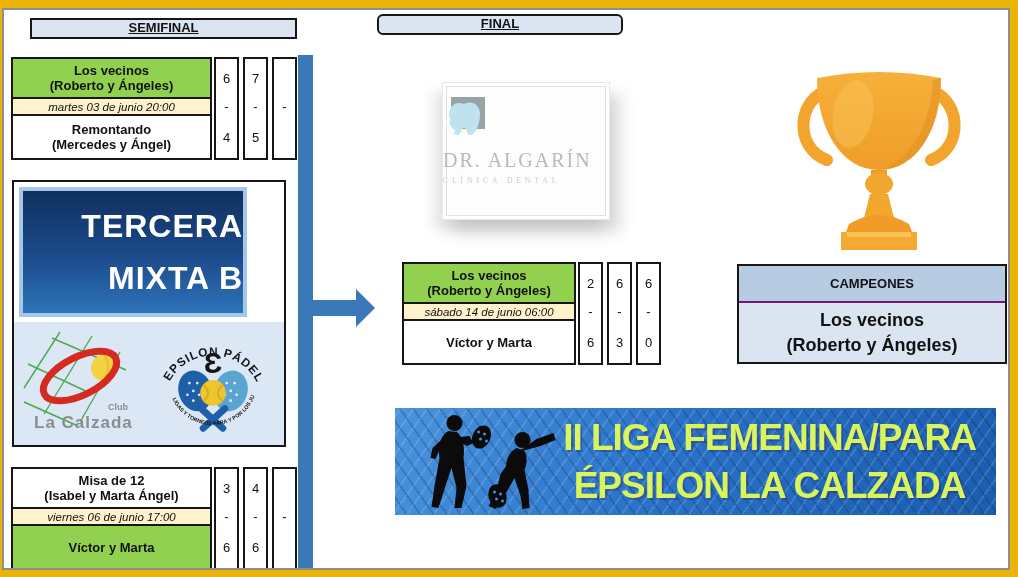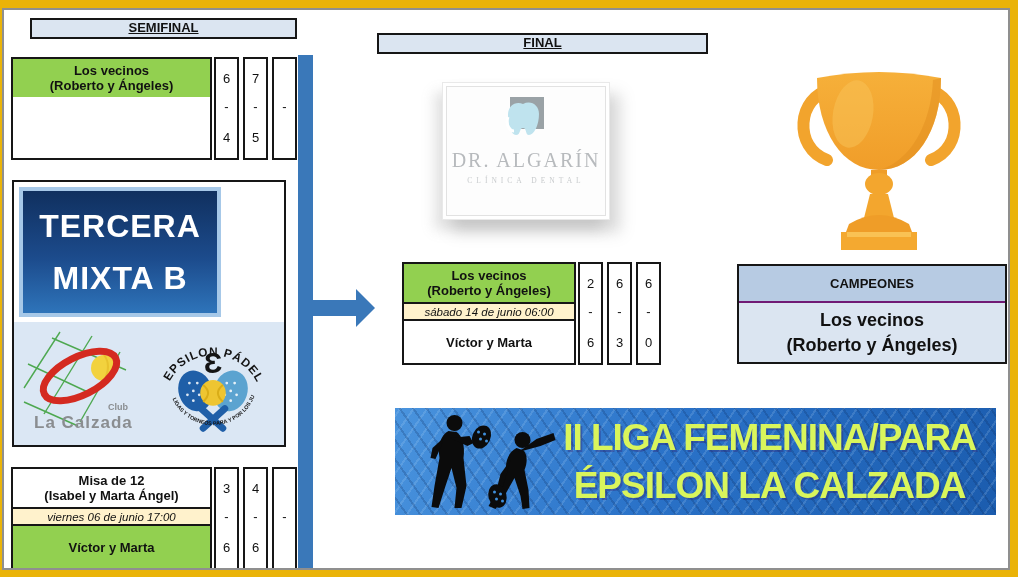--- a/index.html
+++ b/index.html
@@ -27,39 +27,39 @@
   .green{background:var(--winner-green,#92d050);}
   .scorebox{width:25px;border:2px solid #161616;margin-left:4px;background:#fff;
             display:grid;grid-template-rows:38px 19px 42px;}
   .scorebox.first{margin-left:2px;}
   .c{display:flex;align-items:center;justify-content:center;font-size:13px;color:#111;}
 
   
   .panel{position:absolute;left:8px;top:170px;width:274px;height:267px;
          border:2px solid #161616;background:#fff;}
   .panel-lower{position:absolute;left:0;top:140px;right:0;bottom:0;background:#dbe7f4;}
-  .groupbox{position:absolute;left:5px;top:5px;width:202px;height:130px;
+  .groupbox{position:absolute;left:5px;top:5px;width:228px;height:130px;
             border:4px solid #a6c8e8;
             background:linear-gradient(180deg,#10305f 0%,#1c4b8c 55%,#2e74ba 100%);
-            display:flex;flex-direction:column;justify-content:center;align-items:center;}
+            display:flex;flex-direction:column;justify-content:center;align-items:flex-end;}
   .groupbox span{color:#fff;font-weight:bold;font-size:32px;line-height:52px;letter-spacing:1px;}
 
   
   .vbar{position:absolute;left:294px;top:45px;width:15px;height:520px;background:var(--connector-blue,#3a78b9);}
   .abody{position:absolute;left:309px;top:290px;width:43px;height:16px;background:var(--connector-blue,#3a78b9);}
   .ahead{position:absolute;left:352px;top:279px;width:0;height:0;
          border-top:19px solid transparent;border-bottom:19px solid transparent;
          border-left:19px solid var(--connector-blue,#3a78b9);}
 
   
   .dental{position:absolute;left:438px;top:72px;width:168px;height:138px;background:#fdfdfd;
           border:1px solid #e9e9e9;
           box-shadow:inset 0 0 0 3px #fff, inset 0 0 0 4px #e2e2e2,
                      10px 12px 14px rgba(130,130,130,.30), -8px 10px 12px rgba(130,130,130,.22);
-          display:flex;flex-direction:column;align-items:center;}
+          display:flex;flex-direction:column;}
   .dental .title{font-family:"Liberation Serif",serif;font-size:20px;letter-spacing:2px;
                  color:#b7babd;margin-top:6px;}
   .dental .tagline{font-family:"Liberation Serif",serif;font-size:7.5px;letter-spacing:4px;
                    color:#c8cbcd;margin-top:4px;}
 
   
   .champ{position:absolute;left:733px;top:254px;width:270px;height:100px;border:2px solid #161616;}
   .champ .chead{height:37px;background:var(--champion-header-blue,#b7cbe3);border-bottom:2px solid #701a75;
                 display:flex;align-items:center;justify-content:center;
                 font-weight:bold;font-size:13px;color:#111;}
@@ -82,27 +82,34 @@
           letter-spacing:-1px;text-shadow:2px 2px 0 rgba(50,30,110,.35);}
   .sil{position:absolute;left:2px;top:2px;}
 </style>
 </head>
 <body>
 
 <div class="frame">
 <div class="screen">
 
   <div class="hdr" style="left:26px;top:8px;width:267px;">SEMIFINAL</div>
-  <div class="hdr" style="left:373px;top:23px;width:331px;">FINAL</div>
+  <div class="hdr" style="left:373px;top:4px;width:246px;border-radius:6px;">FINAL</div>
 
   <div class="match" style="left:7px;top:47px;">
     <div class="names">
       <div class="r team green">
         <span>Los vecinos</span>
         <span>(Roberto y Ángeles)</span>
+      </div>
+      <div class="r date">
+        <span>martes 03 de junio 20:00</span>
+      </div>
+      <div class="r team">
+        <span>Remontando</span>
+        <span>(Mercedes y Ángel)</span>
       </div>
     </div>
     <div class="scorebox first">
       <div class="c">6</div>
       <div class="c">-</div>
       <div class="c">4</div>
     </div>
     <div class="scorebox">
       <div class="c">7</div>
       <div class="c">-</div>

